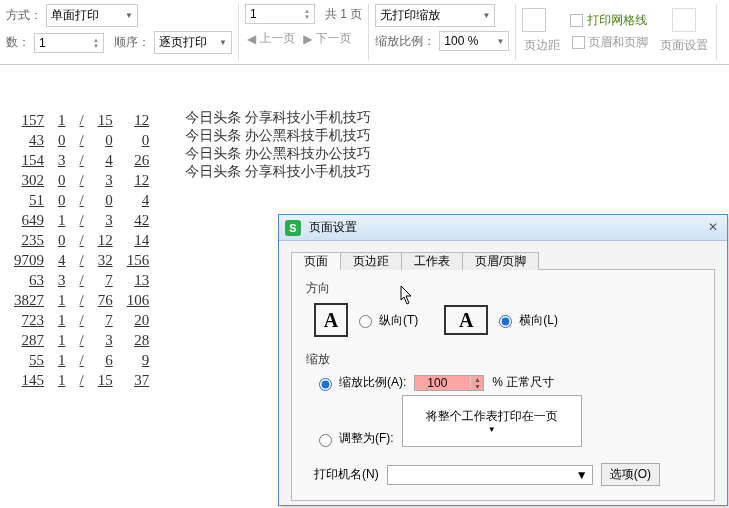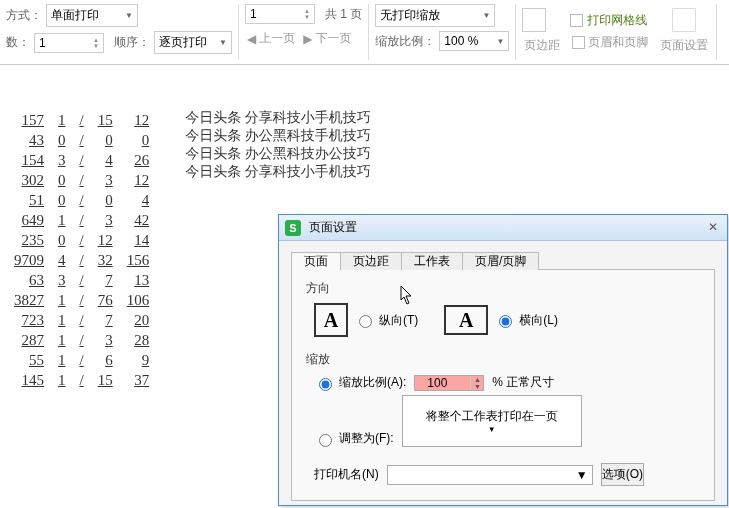--- a/index.html
+++ b/index.html
@@ -197,21 +197,21 @@
     width: 200px;
     height: 18px;
     justify-content: flex-end;
     align-items: center;
     padding-right: 4px;
   }
   .options-btn {
     display:inline-flex;
     border:1px solid #aaa;
     background:#efefef;
-    padding: 2px 0;
+    padding: 2px 8px;
   }
 </style>
 </head>
 <body>
 
 <div class="ribbon">
   <div class="ribbon-group">
     <div class="row-in-group">
       <span class="lbl">方式：</span>
       <span class="dropdown" style="width:82px">

